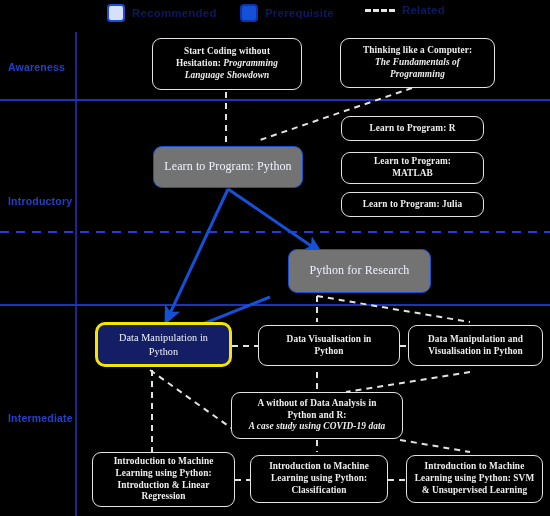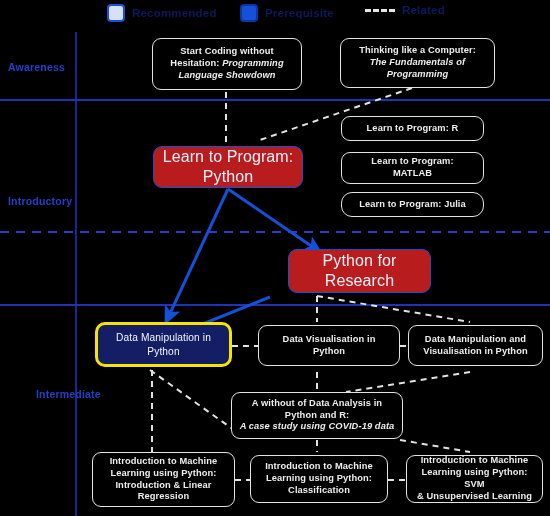--- a/index.html
+++ b/index.html
@@ -25,29 +25,29 @@
   
   .axis-label {
     position:absolute; font-size:10.5px; font-weight:700;
     color:#2340c8; letter-spacing:.2px; white-space:nowrap;
   }
 
   
   .node {
     position:absolute; display:flex; align-items:center; justify-content:center;
     text-align:center; border-radius:9px; padding:4px 6px;
-    font-size:9.3px; line-height:1.28; letter-spacing:.1px;
+    font-size:9.3px; line-height:1.28; letter-spacing:.1px;font-family:Liberation Serif, serif;
   }
   .node .ital { font-style:italic; }
   .node.plain {
     background:#000; border:1.6px solid #e3e3e3; color:#ededed; font-weight:700;
   }
   .node.blue {
-    background:#b91c1c; border:1.6px solid #1450d8; color:#eef2ff;
-    font-weight:400; font-size:16px;
+    background:#737373; border:1.6px solid #1450d8; color:#eef2ff;
+    font-weight:400; font-size:12px;
   }
   .node.current {
     background:#141e64; border:3px solid #f5e500; color:#f2f4ff;
     font-weight:400; font-size:10.2px; border-radius:10px;
   }
 </style>
 </head>
 <body>
 
 <div id="root">
@@ -101,21 +101,21 @@
 
     <g stroke="#1450d8" stroke-width="3" fill="none" marker-end="url(#arrowBlue)">
       <path d="M228,189 L320,252"></path>
       <path d="M228,189 L166,322"></path>
       <path d="M270,297 L168,338"></path>
     </g>
   </svg>
 
   <div class="axis-label" style="left:8px; top:61px;">Awareness</div>
   <div class="axis-label" style="left:8px; top:195px;">Introductory</div>
-  <div class="axis-label" style="left:8px; top:388px;margin-left:28px;">Intermediate</div>
+  <div class="axis-label" style="left:8px; top:412px;">Intermediate</div>
 
   <div class="node plain" style="left:152px; top:38px; width:150px; height:52px;">
     <div>
       <span>Start Coding without</span><br>
       <span>Hesitation: </span><span class="ital">Programming</span><br>
       <span class="ital">Language Showdown</span>
     </div>
   </div>
 
   <div class="node plain" style="left:340px; top:38px; width:155px; height:50px;">
@@ -134,21 +134,21 @@
     <span>Learn to Program: R</span>
   </div>
 
   <div class="node plain" style="left:341px; top:152px; width:143px; height:32px;">
     <div>
       <span>Learn to Program:</span><br>
       <span>MATLAB</span>
     </div>
   </div>
 
-  <div class="node plain" style="left:341px; top:192px; width:143px; height:25px;border-radius:11px;">
+  <div class="node plain" style="left:341px; top:192px; width:143px; height:25px;">
     <span>Learn to Program: Julia</span>
   </div>
 
   <div class="node blue" style="left:248px; top:249px; width:143px; height:44px;margin-left:40px;">
     <span>Python for Research</span>
   </div>
 
   <div class="node current" style="left:95px; top:322px; width:137px; height:45px;">
     <div>
       <span>Data Manipulation in</span><br>

